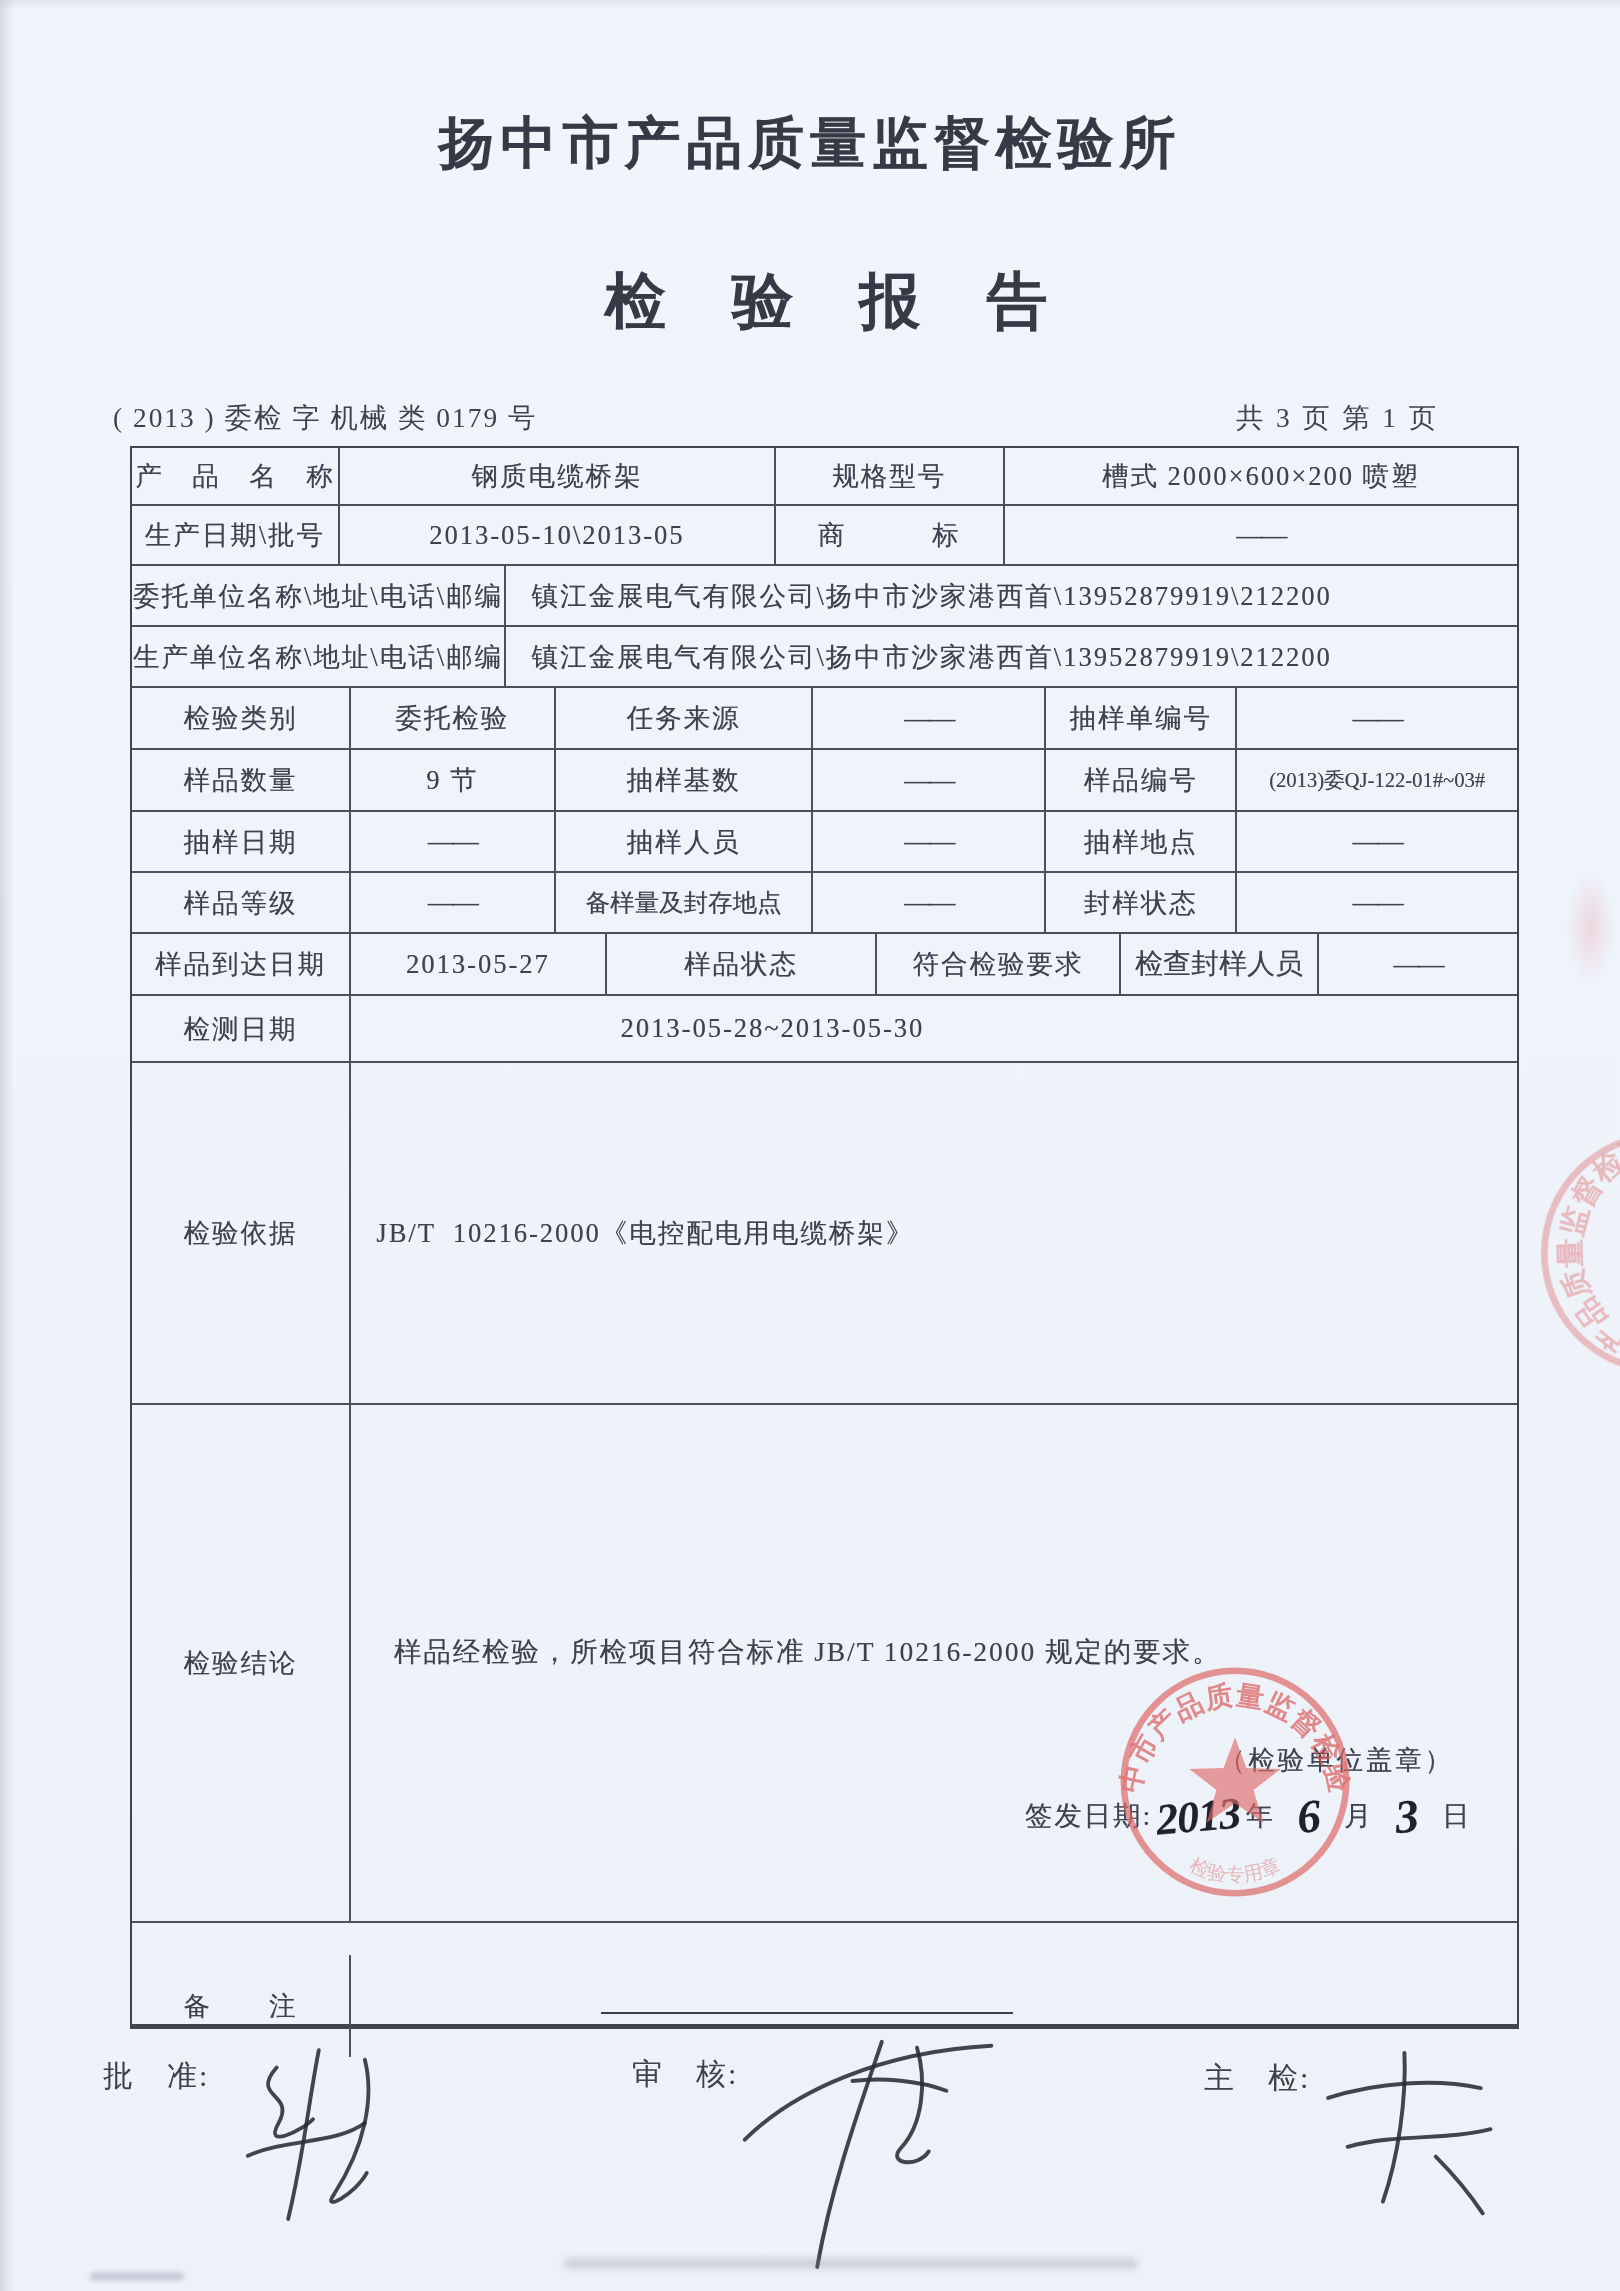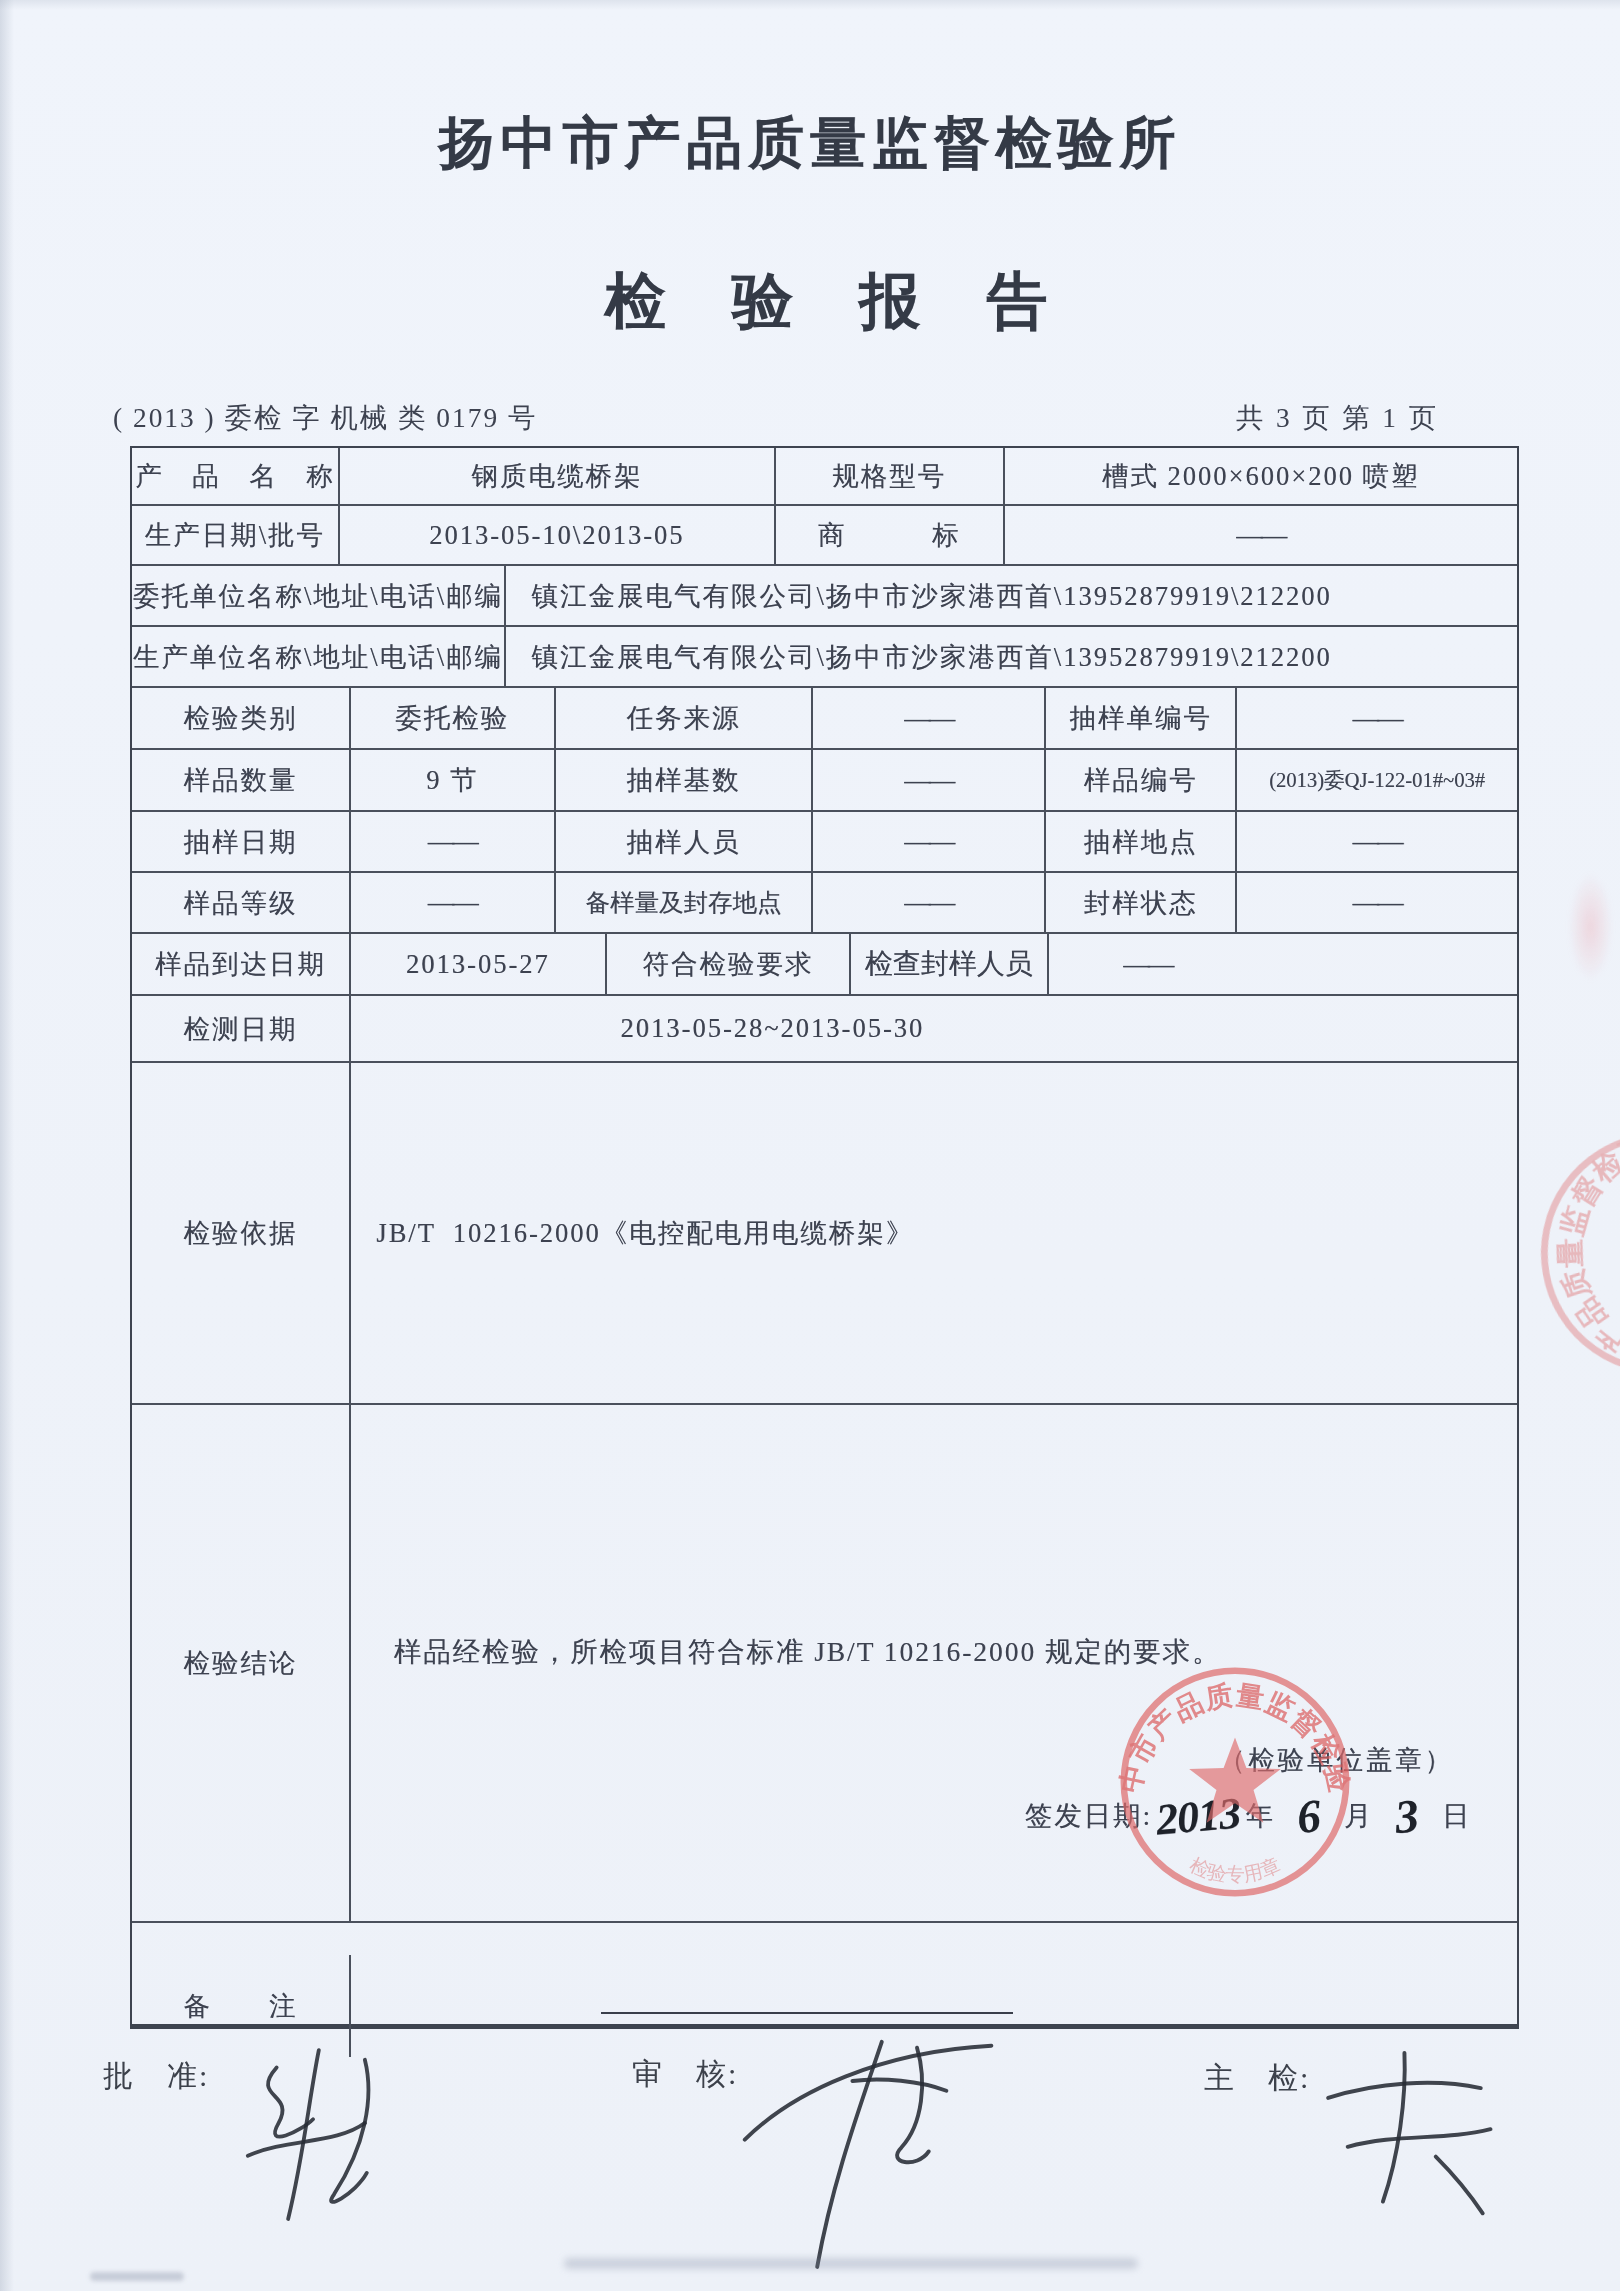--- a/index.html
+++ b/index.html
@@ -145,20 +145,21 @@
       <div class="td dash" style="width:14.8%">——</div>
       <div class="td" style="width:18.6%;letter-spacing:0;font-size:24.5px">备样量及封存地点</div>
       <div class="td dash" style="width:16.8%">——</div>
       <div class="td" style="width:13.8%">封样状态</div>
       <div class="td dash" style="width:20.2%">——</div>
     </div>
 
     <div class="tr" style="height:62px">
       <div class="td" style="width:15.8%">样品到达日期</div>
       <div class="td" style="width:18.5%">2013-05-27</div>
+      <div class="td" style="width:19.5%">样品状态</div>
       <div class="td" style="width:17.6%">符合检验要求</div>
       <div class="td" style="width:14.3%;letter-spacing:0;font-size:28px">检查封样人员</div>
       <div class="td dash" style="width:14.3%">——</div>
     </div>
 
     <div class="tr" style="height:67px">
       <div class="td" style="width:15.8%">检测日期</div>
       <div class="td testdate-shift" style="width:84.2%">2013-05-28~2013-05-30</div>
     </div>
 

